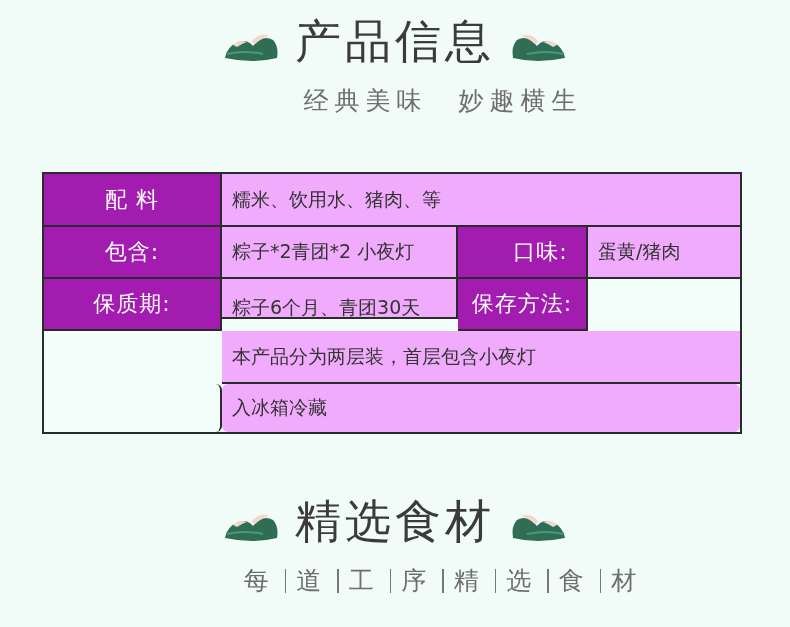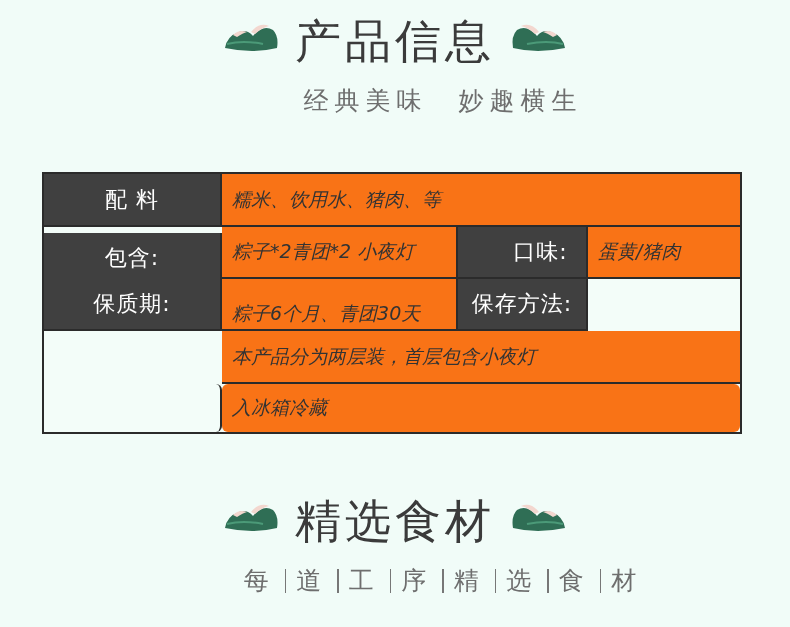--- a/index.html
+++ b/index.html
@@ -4,21 +4,21 @@
 <style>
   html, body { margin: 0; padding: 0; }
   body {
     width: 790px; height: 627px; overflow: hidden;
     background: #f1fcf8;
     font-family: "DejaVu Sans", "Liberation Sans", sans-serif;
     position: relative;
   }
   .section-title {
     position: absolute; left: 0; width: 790px;
-    display: flex; justify-content: center; align-items: flex-start;
+    display: flex; justify-content: center; align-items: flex-end;
   }
   .section-title .title-text {
     font-size: 46px; color: #3b3b3b; letter-spacing: 4px;
     margin: 0 16px; line-height: 1;
   }
   .hill { width: 56px; height: 36px; display: block; }
   .subtitle {
     position: absolute; left: 0; width: 790px; text-align: center;
     font-size: 25px; color: #6e6e6e; letter-spacing: 6px; padding-left: 48px;
   }
@@ -31,24 +31,24 @@
     width: 700px; height: 262px;
     border: 2px solid #2b2b2b; box-sizing: border-box;
     background: #f3fdf9;
   }
   .cell {
     position: absolute; box-sizing: border-box;
     display: flex; align-items: center;
     border-right: 2px solid #2b2b2b; border-bottom: 2px solid #2b2b2b;
   }
   .cell.head {
-    background: #404040; color: #ffffff; justify-content: center;
+    background: #a21caf; color: #ffffff; justify-content: center;
     font-size: 22px; letter-spacing: 1px;
   }
-  .cell.val { color: #333; font-size: 19px; padding-left: 10px; background: #f97316; font-style: italic; }
+  .cell.val { color: #333; font-size: 19px; padding-left: 10px; background: #f0abfc; }
   .cell.last-col { border-right: none; }
   .cell.last-row { border-bottom: none; border-radius: 6px; }
 </style>
 </head>
 <body>
 
 <div class="section-title" style="top:18px;">
   <svg class="hill" viewBox="0 0 56 36">
     <path d="M2 30 Q4 18 16 14 Q24 11 30 18 Q40 6 50 12 Q56 18 54 30 Q30 36 2 30 Z" fill="#2f6e55"></path>
     <path d="M10 17 Q16 11 24 14 Q20 15 14 19 Z" fill="#f3d7cf"></path>
@@ -63,27 +63,27 @@
     <path d="M4 26 Q20 22 40 26" stroke="#4b9a78" stroke-width="2" fill="none"></path>
   </svg>
 </div>
 <div class="subtitle" style="top:84px;">经典美味　妙趣横生</div>
 
 <div class="info-table">
 
   <div class="cell head" style="left:0;top:0;width:178px;height:53px;">配 料</div>
   <div class="cell val last-col" style="left:178px;top:0;width:518px;height:53px;">糯米、饮用水、猪肉、等</div>
 
-  <div class="cell head" style="left:0;top:59px;width:178px;height:52px;">包含:</div>
+  <div class="cell head" style="left:0;top:53px;width:178px;height:52px;">包含:</div>
   <div class="cell val" style="left:178px;top:53px;width:236px;height:52px;">粽子*2青团*2 小夜灯</div>
   <div class="cell head" style="left:414px;top:53px;width:130px;height:52px;padding-left:37px;">口味:</div>
   <div class="cell head" style="left:0;top:105px;width:178px;height:52px;">保质期:</div>
 
   <div class="cell val last-col" style="left:544px;top:53px;width:152px;height:52px;">蛋黄/猪肉</div>
-  <div class="cell val" style="left:178px;top:105px;width:236px;height:52px;padding-top:20px;">粽子6个月、青团30天</div>
+  <div class="cell val" style="left:178px;top:105px;width:236px;height:40px;padding-top:20px;">粽子6个月、青团30天</div>
   <div class="cell head" style="left:414px;top:105px;width:130px;height:52px;">保存方法:</div>
 
   <div class="cell val last-col" style="left:178px;top:157px;width:518px;height:53px;">本产品分为两层装，首层包含小夜灯</div>
 
   <div class="cell last-row" style="left:0;top:210px;width:178px;height:48px;background:#f3fdf9;"></div>
   <div class="cell val last-col last-row" style="left:178px;top:210px;width:518px;height:48px;">入冰箱冷藏</div>
 </div>
 
 <div class="section-title" style="top:498px;">
   <svg class="hill" viewBox="0 0 56 36">

